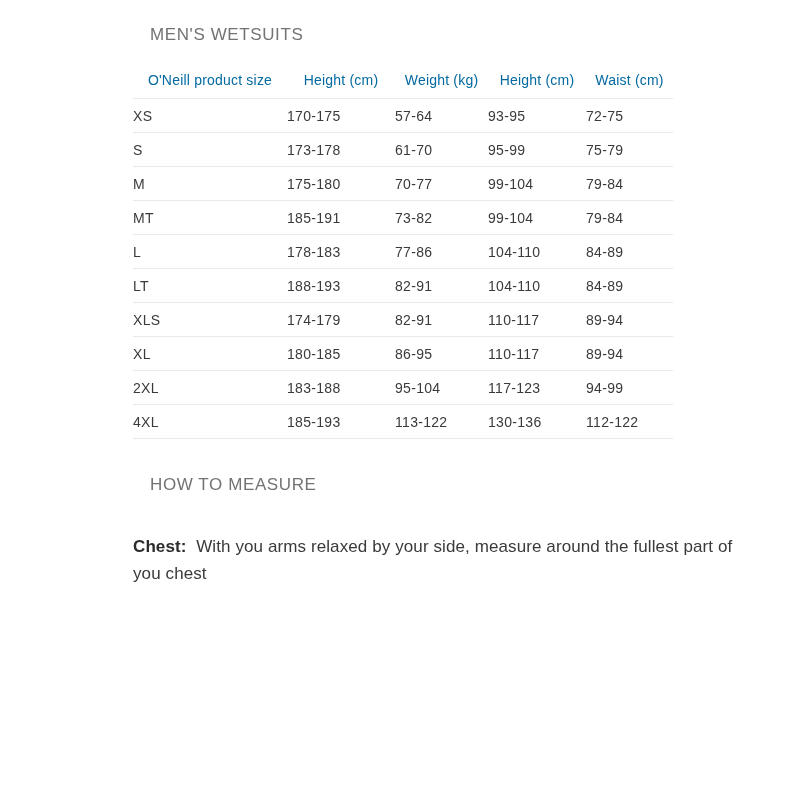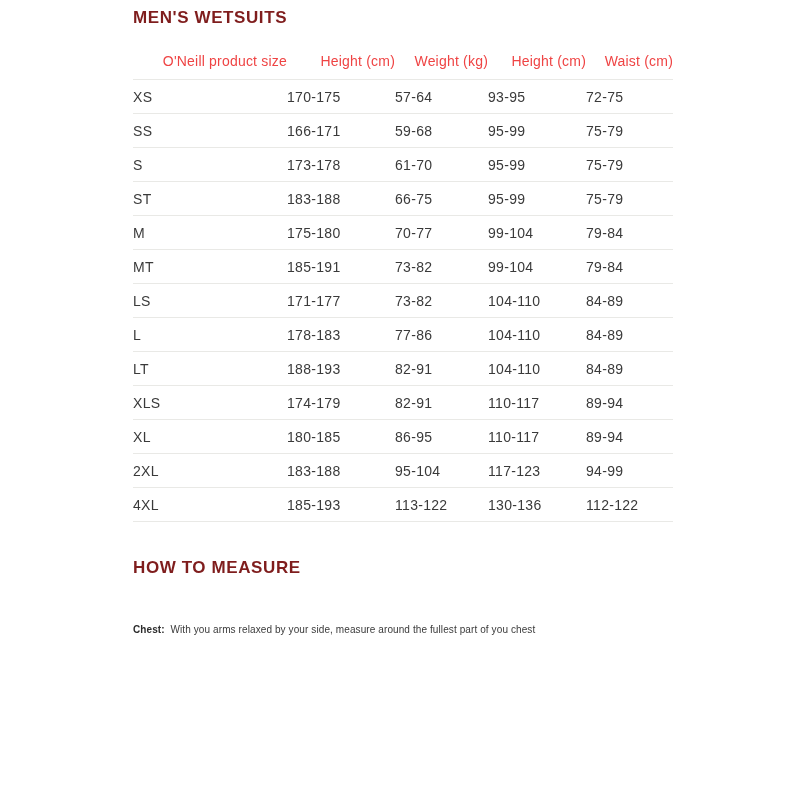--- a/index.html
+++ b/index.html
@@ -15,42 +15,42 @@
     background: #ffffff;
     overflow: hidden;
   }
   .content {
     position: absolute;
     left: 133px;
     top: 8px;
     width: 620px;
   }
   .section-heading {
-    margin: 0;
+    margin: 17px;
     font-size: 17px;
-    font-weight: 700;
+    font-weight: 400;
     letter-spacing: 0.6px;
-    color: #7f1d1d;
+    color: #737373;
   }
   table.size-table {
     border-collapse: collapse;
     table-layout: fixed;
     width: 540px;
     margin-top: 15px;
   }
   table.size-table col.c1 { width: 154px; }
   table.size-table col.c2 { width: 108px; }
   table.size-table col.c3 { width: 93px; }
   table.size-table col.c4 { width: 98px; }
   table.size-table col.c5 { width: 87px; }
   table.size-table th {
-    text-align: right;
+    text-align: center;
     font-weight: 400;
     font-size: 14px;
-    color: #ef4444;
+    color: #0369a1;
     height: 36px;
     padding: 0;
     border-bottom: 1px solid #e9e9e6;
     letter-spacing: 0.2px;
     vertical-align: middle;
   }
   table.size-table td {
     font-size: 14px;
     color: #3a3a3a;
     height: 33px;
@@ -58,21 +58,21 @@
     border-bottom: 1px solid #e9e9e6;
     letter-spacing: 0.3px;
     vertical-align: middle;
   }
   .how-to-measure {
     margin-top: 36px;
   }
   .measure-note {
     margin: 38px 0 0 0;
     width: 604px;
-    font-size: 10px;
+    font-size: 17px;
     line-height: 27px;
     color: #3a3a3a;
     letter-spacing: 0.1px;
   }
   .measure-note .note-label {
     font-weight: 700;
     color: #2c2c2c;
   }
 </style>
 </head>
@@ -102,60 +102,39 @@
       </thead>
       <tbody>
           <tr>
             <td>XS</td>
             <td>170-175</td>
             <td>57-64</td>
             <td>93-95</td>
             <td>72-75</td>
           </tr>
           <tr>
-            <td>SS</td>
-            <td>166-171</td>
-            <td>59-68</td>
-            <td>95-99</td>
-            <td>75-79</td>
-          </tr>
-          <tr>
             <td>S</td>
             <td>173-178</td>
             <td>61-70</td>
-            <td>95-99</td>
-            <td>75-79</td>
-          </tr>
-          <tr>
-            <td>ST</td>
-            <td>183-188</td>
-            <td>66-75</td>
             <td>95-99</td>
             <td>75-79</td>
           </tr>
           <tr>
             <td>M</td>
             <td>175-180</td>
             <td>70-77</td>
             <td>99-104</td>
             <td>79-84</td>
           </tr>
           <tr>
             <td>MT</td>
             <td>185-191</td>
             <td>73-82</td>
             <td>99-104</td>
             <td>79-84</td>
-          </tr>
-          <tr>
-            <td>LS</td>
-            <td>171-177</td>
-            <td>73-82</td>
-            <td>104-110</td>
-            <td>84-89</td>
           </tr>
           <tr>
             <td>L</td>
             <td>178-183</td>
             <td>77-86</td>
             <td>104-110</td>
             <td>84-89</td>
           </tr>
           <tr>
             <td>LT</td>

